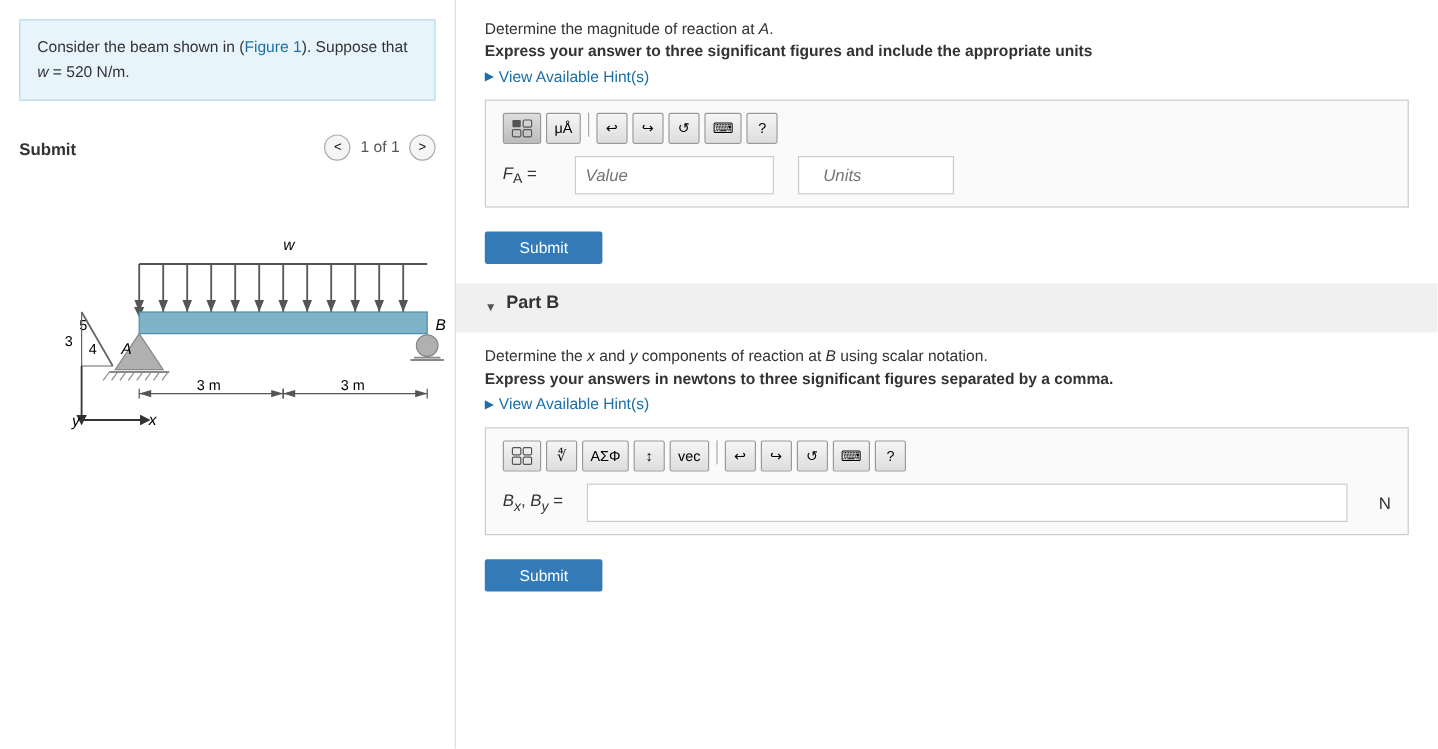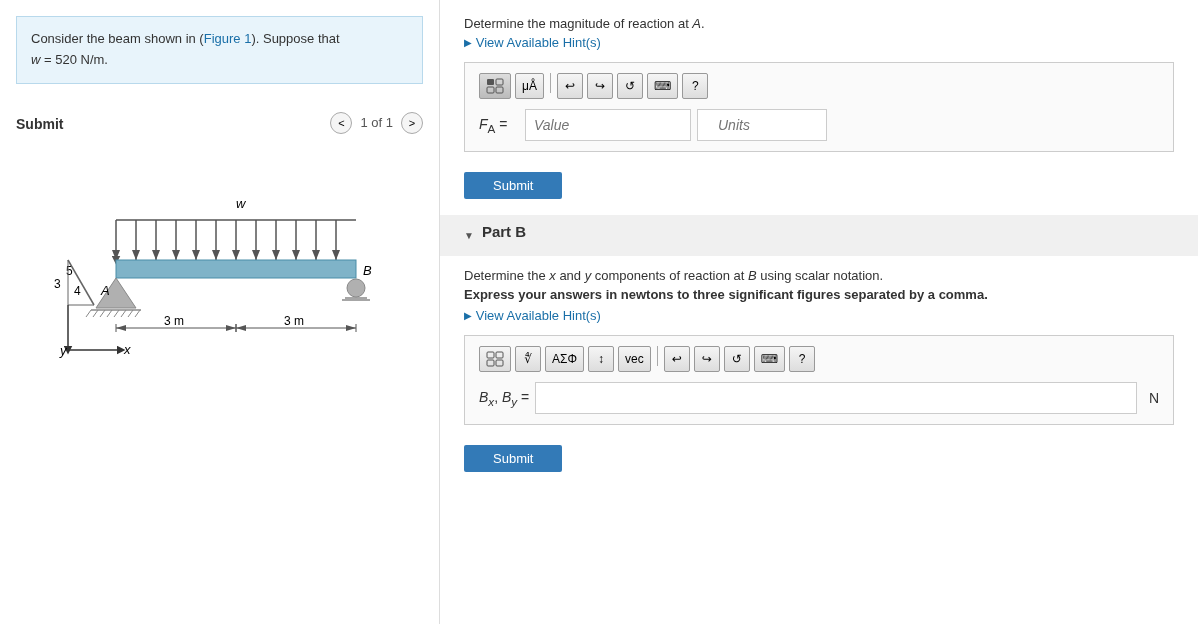--- a/index.html
+++ b/index.html
@@ -1,37 +1,37 @@
 <!DOCTYPE html>
 <html><head>
   <meta charset="utf-8">
   <style>
     * { box-sizing: border-box; margin: 0; padding: 0; }
     body { font-family: Arial, sans-serif; font-size: 14px; background: #fff; color: #333; }
     .container { display: flex; width: 1198px; min-height: 624px; }
-    .left-panel { width: 440px; border-right: 1px solid #ddd; padding: 16px; flex-shrink: 0; }
+    .left-panel { width: 380px; border-right: 1px solid #ddd; padding: 16px; flex-shrink: 0; }
     .right-panel { flex: 1; padding: 16px 24px; }
     .problem-statement { background: #e8f4fb; border: 1px solid #b8d9ec; padding: 12px 14px; font-size: 13px; line-height: 1.6; margin-bottom: 8px; }
     .problem-statement .figure-link { color: #1a6fa8; text-decoration: none; }
     .figure-label { font-weight: bold; font-size: 14px; margin-bottom: 6px; }
     .figure-nav { display: flex; align-items: center; justify-content: flex-end; gap: 8px; font-size: 13px; color: #555; margin-bottom: 8px; }
     .nav-btn { width: 22px; height: 22px; border: 1px solid #aaa; border-radius: 50%; background: #f5f5f5; cursor: pointer; display: flex; align-items: center; justify-content: center; font-size: 11px; }
     .figure-area { margin-top: 8px; position: relative; }
     
     .part-header { font-size: 15px; font-weight: bold; margin-bottom: 8px; }
     .determine-text { font-size: 13px; margin-bottom: 4px; }
     .express-text { font-size: 13px; font-weight: bold; margin-bottom: 6px; }
     .hint-link { color: #1a6fa8; font-size: 13px; cursor: pointer; margin-bottom: 12px; display: flex; align-items: center; gap: 4px; }
     .hint-link::before { content: '▶'; font-size: 10px; }
     .answer-box { border: 1px solid #ccc; padding: 10px 14px; margin-bottom: 12px; background: #fafafa; }
     .toolbar { display: flex; gap: 4px; margin-bottom: 10px; }
     .toolbar-btn { border: 1px solid #999; background: linear-gradient(to bottom, #f5f5f5, #ddd); padding: 3px 6px; cursor: pointer; border-radius: 2px; font-size: 12px; min-width: 26px; height: 26px; display: flex; align-items: center; justify-content: center; }
     .toolbar-btn.active { background: linear-gradient(to bottom, #ddd, #bbb); }
     .toolbar-sep { width: 1px; height: 20px; background: #aaa; margin: 0 2px; }
-    .input-row { display: flex; align-items: center; gap: 6px; }
+    .input-row { display: flex; align-items: center; gap: 20px; }
     .label-cell { font-size: 14px; min-width: 40px; }
     .value-input { border: 1px solid #ccc; padding: 5px 8px; font-size: 14px; width: 166px; height: 32px; color: #7f1d1d; font-style: italic; }
     .units-input { border: 1px solid #ccc; padding: 5px 20px; font-size: 14px; width: 130px; height: 32px; color: #aaa; font-style: italic; }
     .submit-btn { background: #337ab7; color: #fff; border: none; padding: 6px 29px; font-size: 13px; cursor: pointer; border-radius: 2px; margin-top: 8px; }
     .part-b-toggle { display: flex; align-items: center; gap: 8px; cursor: pointer; padding-left: 0; }
     .part-b-toggle::before { content: '▼'; font-size: 10px; color: #555; }
     .part-b-content { padding: 12px 0 0 0; }
     .wide-input { border: 1px solid #ccc; padding: 5px 8px; font-size: 14px; flex: 1; height: 32px; }
     .unit-label { font-size: 14px; margin-left: 6px; }
     em { font-style: italic; }
@@ -155,20 +155,21 @@
           </marker>
         </defs>
       </svg>
     </div>
   </div>
 
   <div class="right-panel">
 
     <div>
       <p class="determine-text">Determine the magnitude of reaction at <em>A</em>.</p>
+      <p class="express-text">Express your answer to three significant figures and include the appropriate units</p>
       <div class="hint-link">View Available Hint(s)</div>
 
       <div class="answer-box">
 
         <div class="toolbar">
           <button class="toolbar-btn active" title="matrix">
             <svg width="18" height="16" viewBox="0 0 18 16">
                 <rect x="1" y="1" width="7" height="6" fill="#555" rx="1"></rect>
                 <rect x="10" y="1" width="7" height="6" fill="none" stroke="#555" stroke-width="1" rx="1"></rect>
                 <rect x="1" y="9" width="7" height="6" fill="none" stroke="#555" stroke-width="1" rx="1"></rect>

